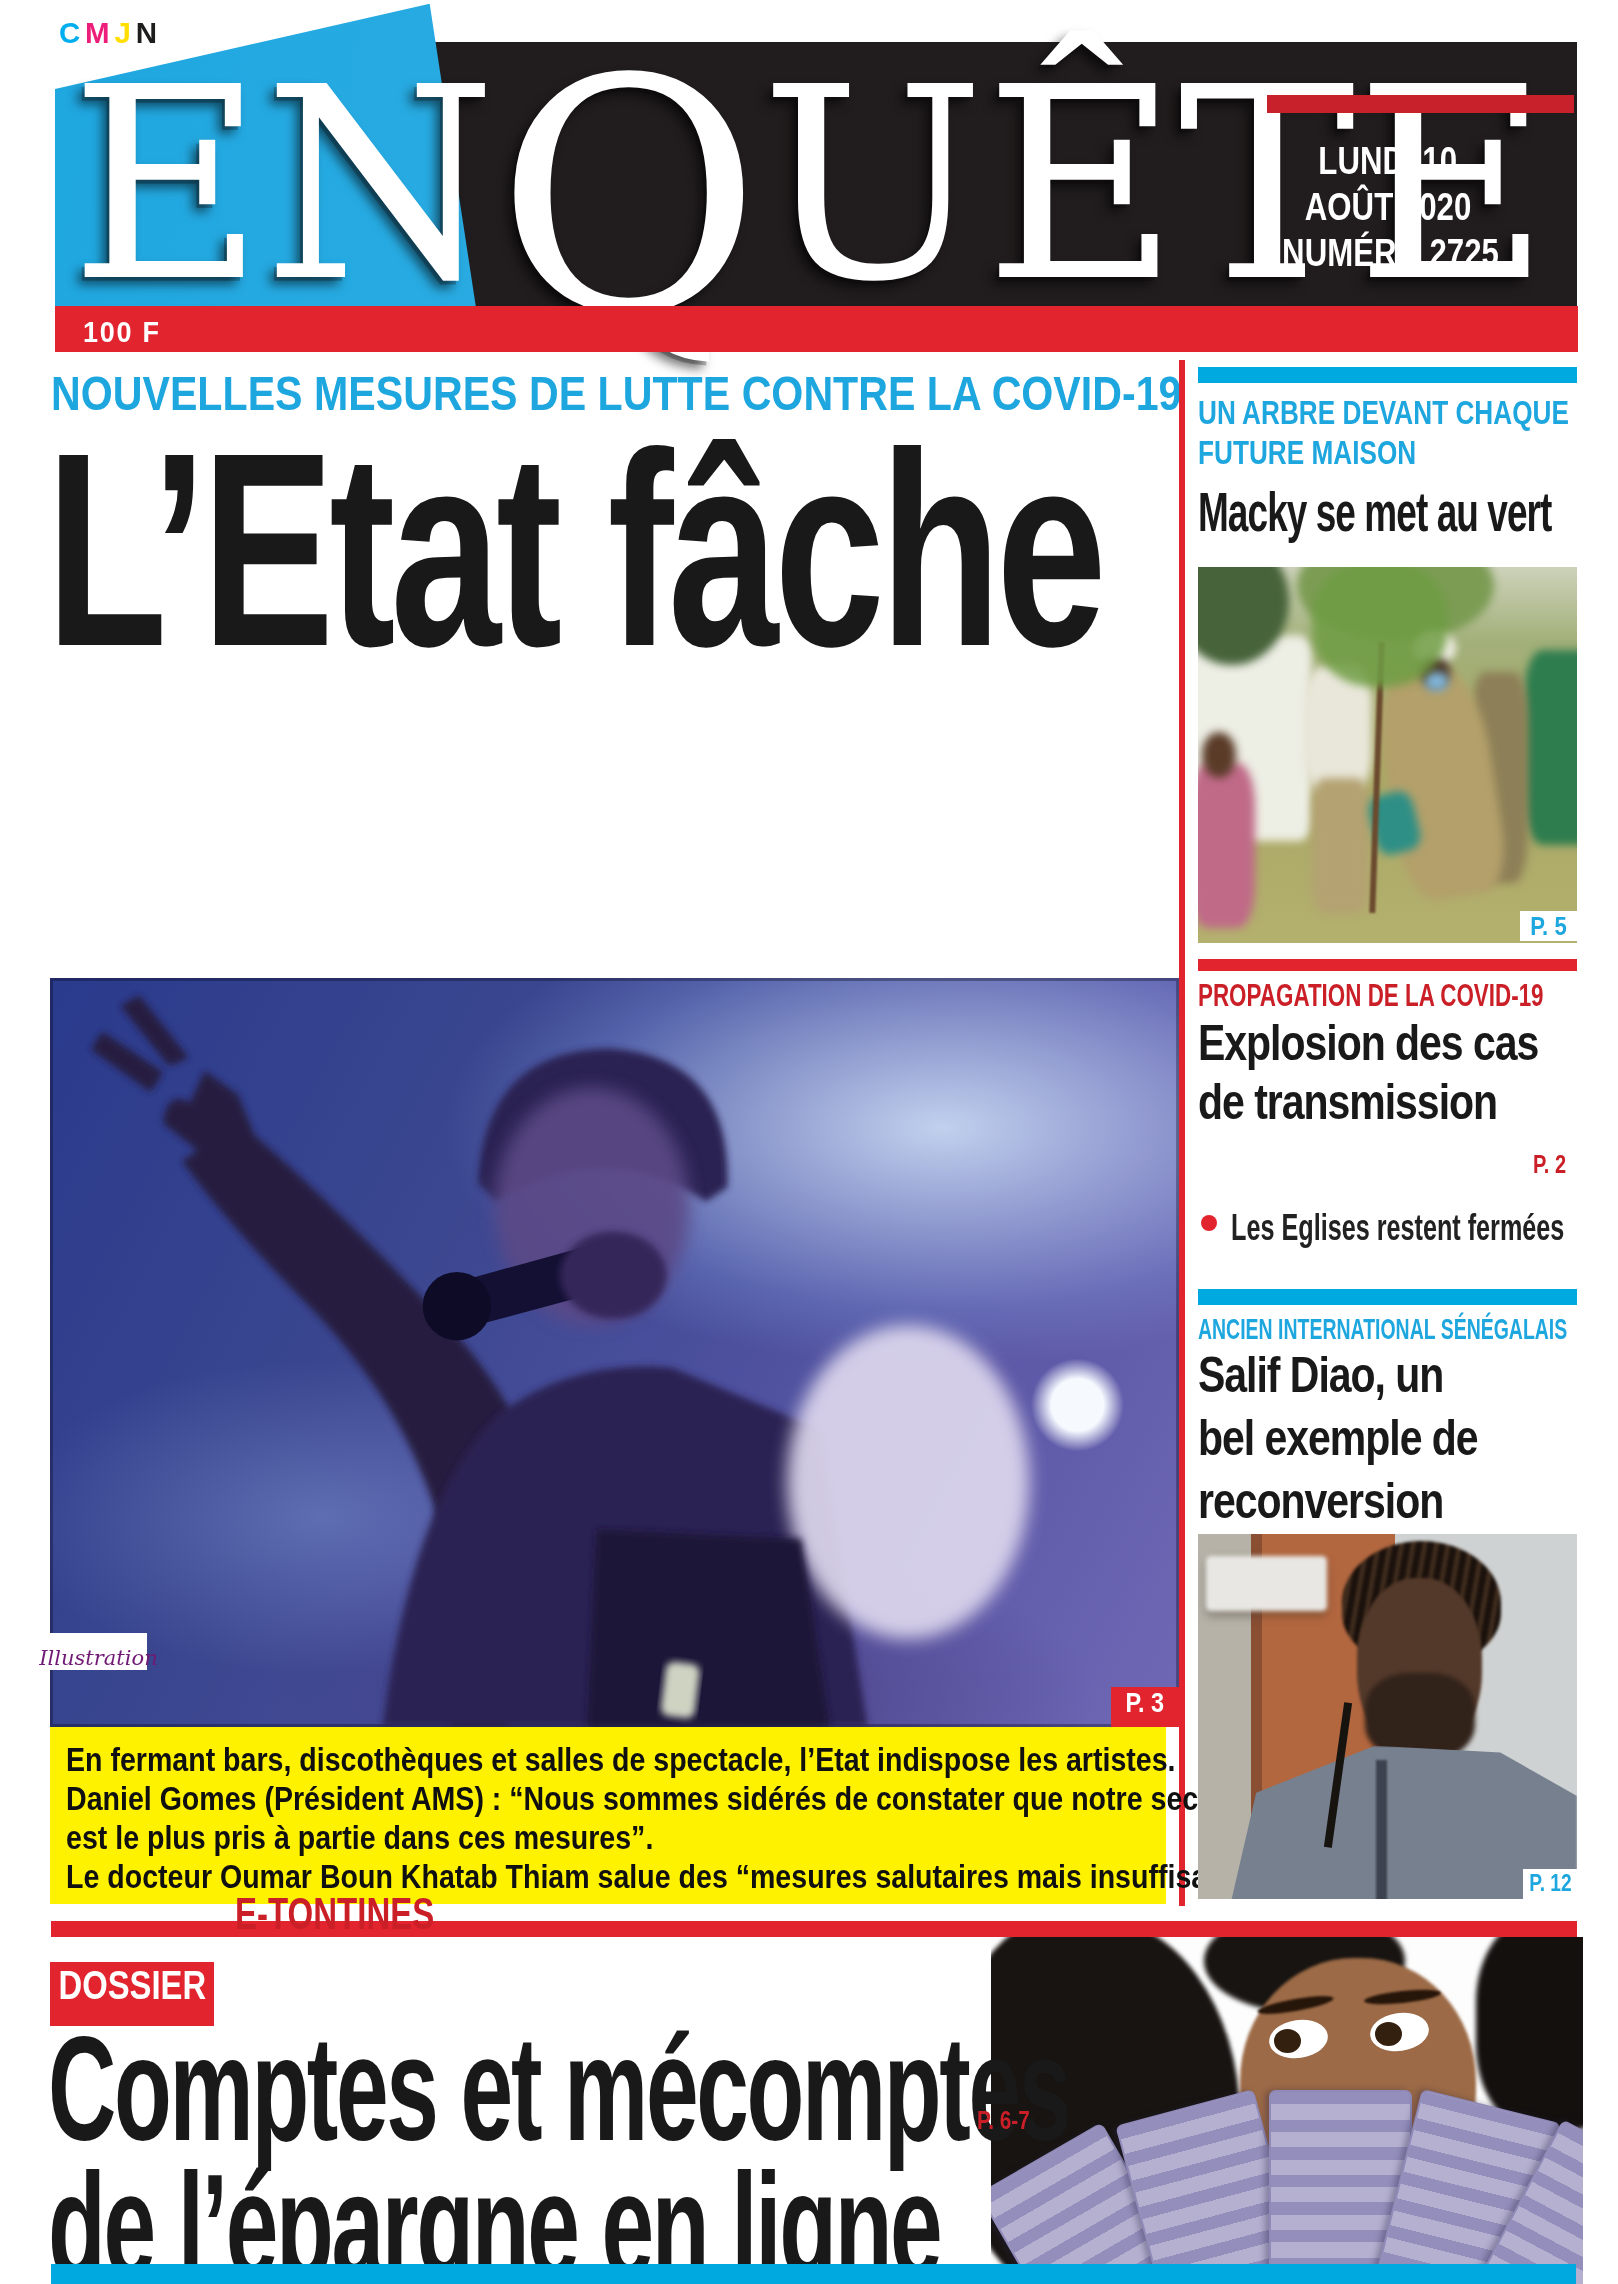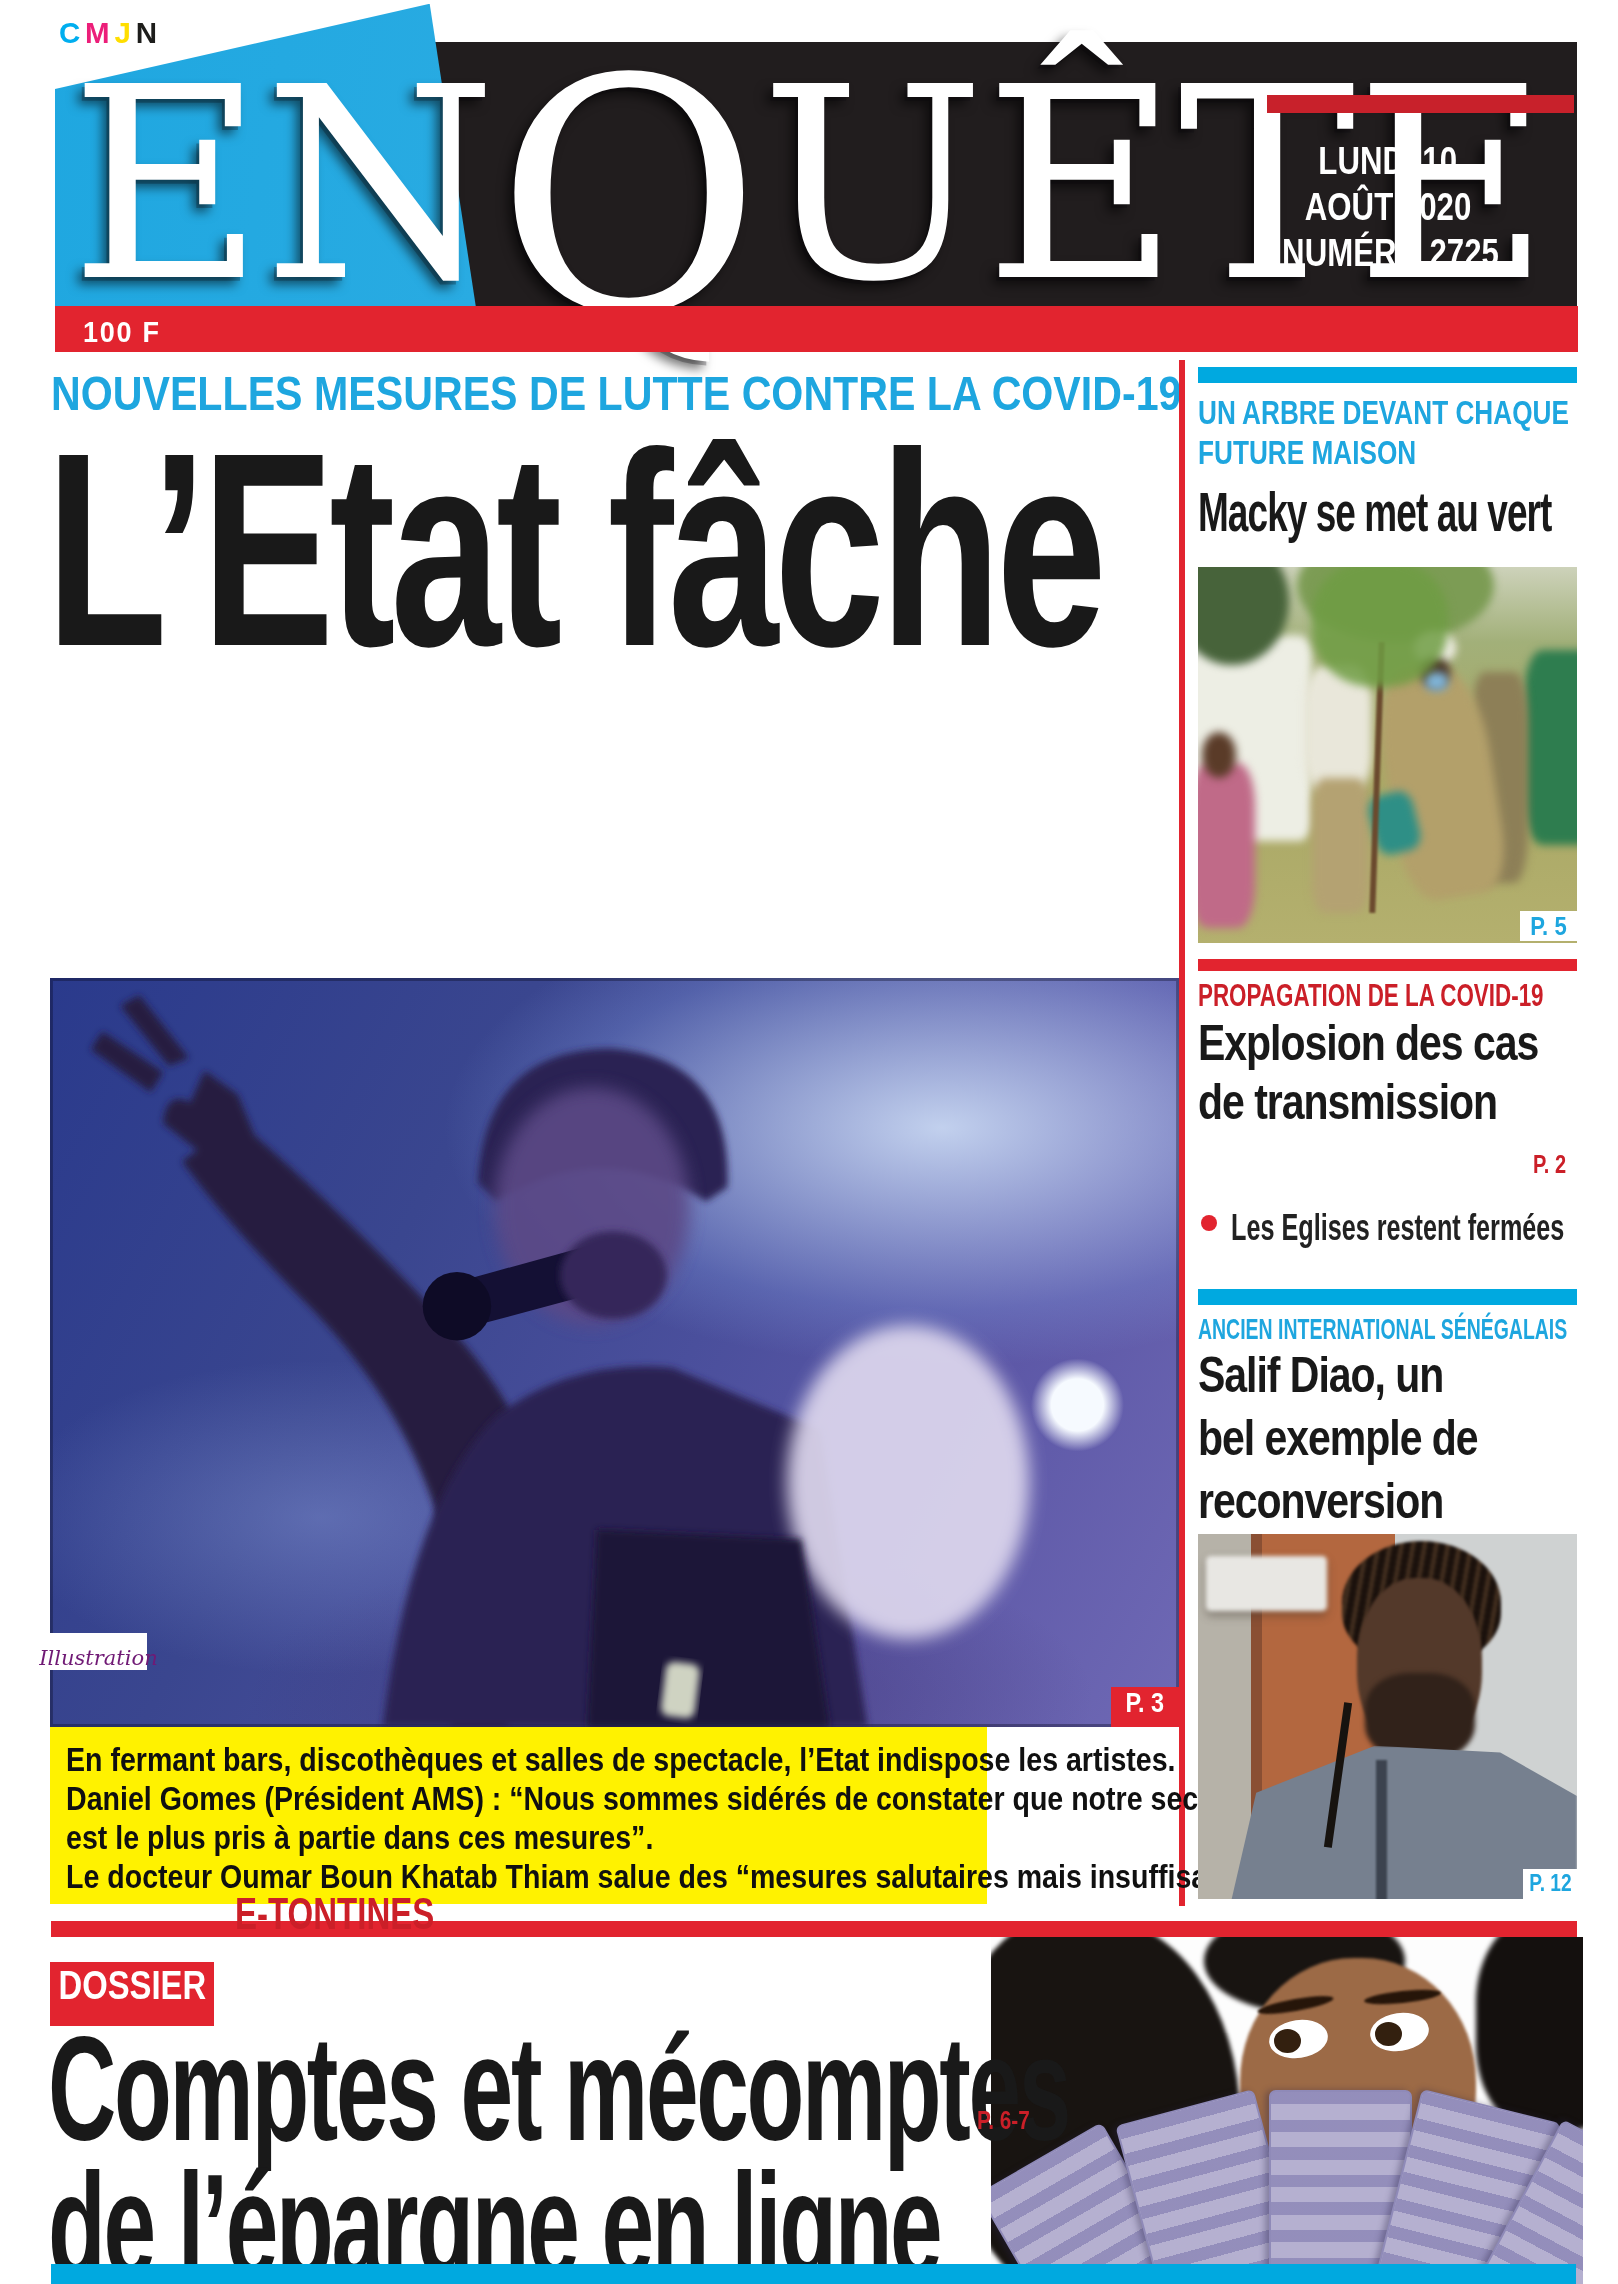--- a/index.html
+++ b/index.html
@@ -44,21 +44,21 @@
       radial-gradient(circle 62px at 91% 57%,#f6faff 0 42%,rgba(246,250,255,0) 75%),
       radial-gradient(ellipse 58% 42% at 79% 20%,rgba(206,222,246,.9),rgba(130,158,224,.28) 58%,rgba(0,0,0,0) 76%),
       radial-gradient(ellipse 40% 30% at 24% 72%,rgba(148,168,228,.38),rgba(0,0,0,0) 70%),
       radial-gradient(ellipse 50% 28% at 55% 96%,rgba(60,50,110,.55),rgba(0,0,0,0) 75%),
       linear-gradient(118deg,#2a3a8c 0%,#3a468f 32%,#4a4f9c 55%,#5c57a6 75%,#6f69b5 100%);
     box-shadow:inset 0 0 0 2.9px rgba(10,10,30,.35)}
   #illu-label{left:50px;top:1633px;width:97px;height:37px;background:#fff;display:flex;align-items:flex-end;justify-content:center;
     font-family:"DejaVu Serif",serif;font-style:italic;font-size:21px;color:#701a75}
   #p3-box{left:1111px;top:1687px;width:68px;height:40px;background:var(--red);color:#fff;font-size:27.6px}
   #red-vrule{left:1179px;top:360px;width:5.7px;height:1546px;background:var(--red)}
-  #yellow-box{left:50px;top:1727px;width:937px;height:177px;background:var(--yellow);padding:13.3px 0 0 16px}
+  #yellow-box{left:50px;top:1727px;width:1116px;height:177px;background:var(--yellow);padding:13.3px 0 0 16px}
   .sum-line{font-size:34px;line-height:39px;color:#101010}
   #arbre-k1{left:1198px;top:393px}  #arbre-k2{left:1198px;top:433px}
   .rc-kicker{position:absolute;font-size:34px}
   #arbre-head{left:1198px;top:479px;font-size:56px}
   #photo-tree{left:1198px;top:567px;width:379px;height:376px;
     background:linear-gradient(#cdd2ba 0%,#a2b079 20%,#a8a765 52%,#b4b06e 100%)}
   #p5-box{left:1520px;top:911px;width:57px;height:30px;background:#fff}
   .pref{font-weight:bold;color:var(--cyan);font-size:26px}
   #redbar2{left:1198px;top:959px;width:379px;height:12.4px;background:var(--red)}
   #covid-kicker{left:1198px;top:977px;font-size:32px}

